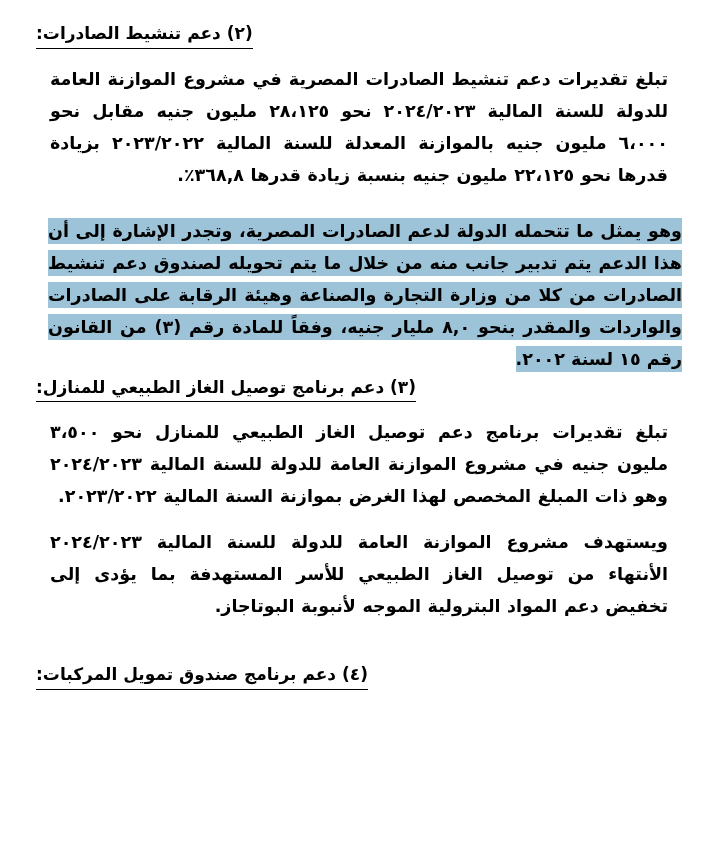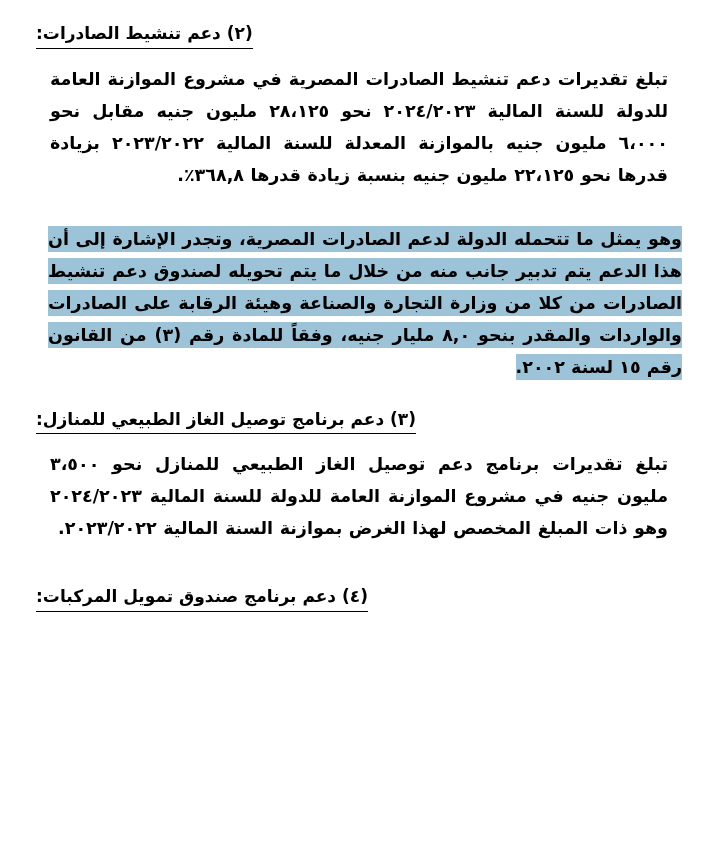--- a/index.html
+++ b/index.html
@@ -33,21 +33,21 @@
     margin: 0;
     padding: 0;
     line-height: 1.5;
   }
   .heading .heading-inner {
     display: inline-block;
     border-bottom: 1.6px solid #000;
     padding-bottom: 1px;
   }
   .heading-2 { margin-top: 3px; }
-  .heading-3 { margin-top: 24px; }
+  .heading-3 { }
   .heading-4 { margin-top: 40px; }
 
   p.body-par {
     font-size: 17.5px;
     font-weight: bold;
     line-height: 32px;
     text-align: justify;
     text-align-last: justify;
     margin: 14px;
     padding: 0;
@@ -73,21 +73,21 @@
     direction: rtl;
     unicode-bidi: isolate;
   }
   .highlight-block.last-right { text-align-last: right; }
   .highlight-block .hl {
     background-color: #9dc3d8;
     box-decoration-break: clone;
     -webkit-box-decoration-break: clone;
     padding: 3px 0 3px 0;
   }
-  .block-gap { margin-top: 32px; padding-left: 12px; }
+  .block-gap { margin-top: 24px; padding-left: 12px; }
 </style>
 </head>
 <body>
 
 <div class="page">
 
   <div class="heading heading-2">
     <span class="heading-inner">(٢) دعم تنشيط الصادرات:</span>
   </div>
 
@@ -96,19 +96,20 @@
   <div class="highlight-block block-gap last-right">
     <span class="hl">وهو يمثل ما تتحمله الدولة لدعم الصادرات المصرية، وتجدر الإشارة إلى أن هذا الدعم يتم تدبير جانب منه من خلال ما يتم تحويله لصندوق دعم تنشيط الصادرات من كلا من وزارة التجارة والصناعة وهيئة الرقابة على الصادرات والواردات والمقدر بنحو ٨,٠ مليار جنيه، وفقاً للمادة رقم (٣) من القانون رقم ١٥ لسنة ٢٠٠٢.</span>
   </div>
 
   <div class="heading heading-3">
     <span class="heading-inner">(٣) دعم برنامج توصيل الغاز الطبيعي للمنازل:</span>
   </div>
 
   <p class="body-par par-gap-md last-right">تبلغ تقديرات برنامج دعم توصيل الغاز الطبيعي للمنازل نحو ٣،٥٠٠ مليون جنيه في مشروع الموازنة العامة للدولة للسنة المالية ٢٠٢٤/٢٠٢٣ وهو ذات المبلغ المخصص لهذا الغرض بموازنة السنة المالية ٢٠٢٣/٢٠٢٢.</p>
 
+  <p class="body-par par-gap-lg last-right">ويستهدف مشروع الموازنة العامة للدولة للسنة المالية ٢٠٢٤/٢٠٢٣ الأنتهاء من توصيل الغاز الطبيعي للأسر المستهدفة بما يؤدى إلى تخفيض دعم المواد البترولية الموجه لأنبوبة البوتاجاز.</p>
 
   <div class="heading heading-4">
     <span class="heading-inner">(٤) دعم برنامج صندوق تمويل المركبات:</span>
   </div>
 
 
 </div>
 
 </body></html>

